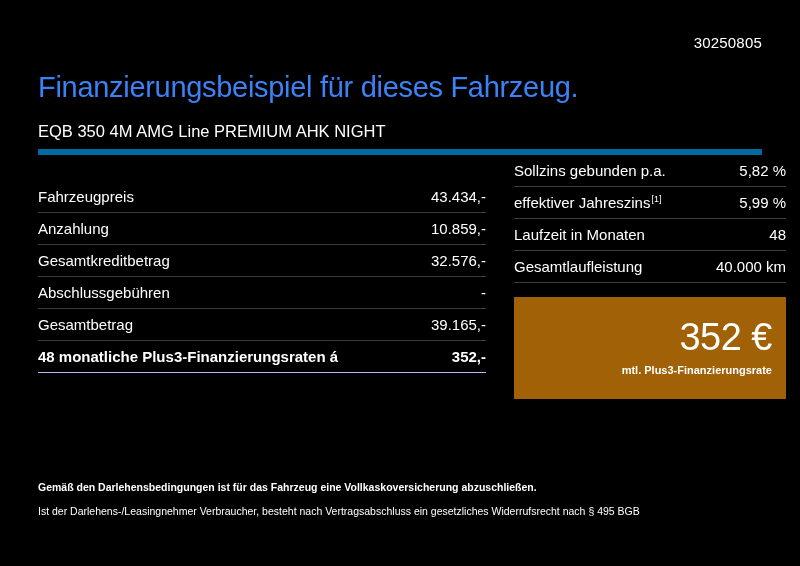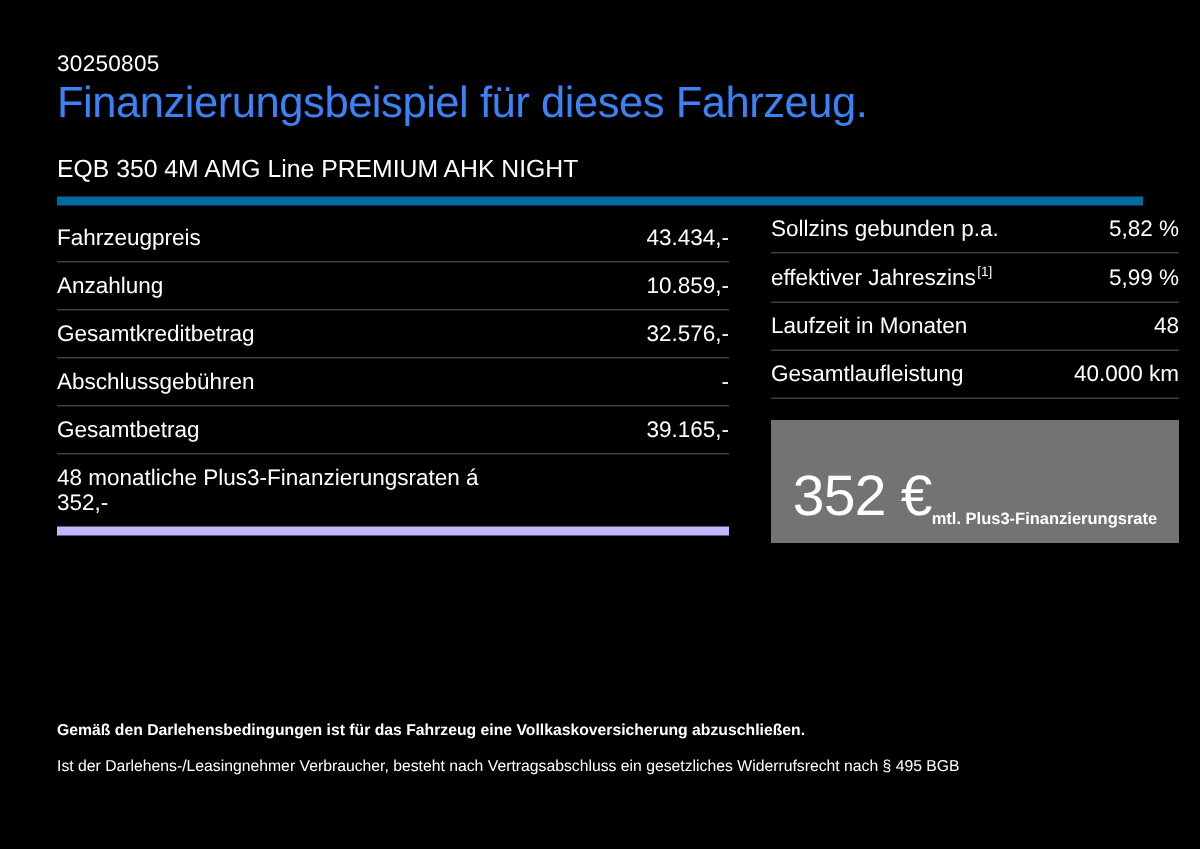--- a/index.html
+++ b/index.html
@@ -19,20 +19,22 @@
     position: relative;
     width: 800px;
     height: 566px;
     background: #000000;
     padding: 34px 38px 0 38px;
   }
   .ref-number {
     font-size: 15px;
     letter-spacing: 0.2px;
     color: #ffffff;
+    margin-bottom: 18px;
+    text-align: right;
   }
   .headline {
     font-size: 29px;
     line-height: 1.28;
     font-weight: 400;
     letter-spacing: -0.3px;
     color: #3b82f6;
     margin: 0 0 16px 0;
     max-width: 620px;
   }
@@ -57,35 +59,35 @@
     display: flex;
     justify-content: space-between;
     align-items: baseline;
     font-size: 15px;
     padding: 7px 0 7px 0;
     border-bottom: 1px solid #3c3c3c;
     color: #ffffff;
   }
   .row .label { white-space: nowrap; }
   .row .value { white-space: nowrap; text-align: right; }
-  .row.bold { font-weight: 400; border-bottom: 6px solid #c4b5fd; flex-direction: column; }
+  .row.bold { font-weight: 700; border-bottom: 1px solid #c4b5fd; }
   .sup {
     font-size: 9px;
     vertical-align: super;
     margin-left: 1px;
   }
 
   .rate-box {
     margin-top: 14px;
-    background: #737373;
-    color: #ffffff;
-    height: 82px;
+    background: #a16207;
+    color: #ffffff;
+    height: 102px;
     padding: 8px 14px 10px 14px;
     display: flex;
-    flex-direction: row;
+    flex-direction: column;
     align-items: flex-end;
     justify-content: center;
   }
   .rate-amount {
     font-size: 38px;
     font-weight: 400;
     line-height: 1.05;
     letter-spacing: -0.5px;
   }
   .rate-caption {

